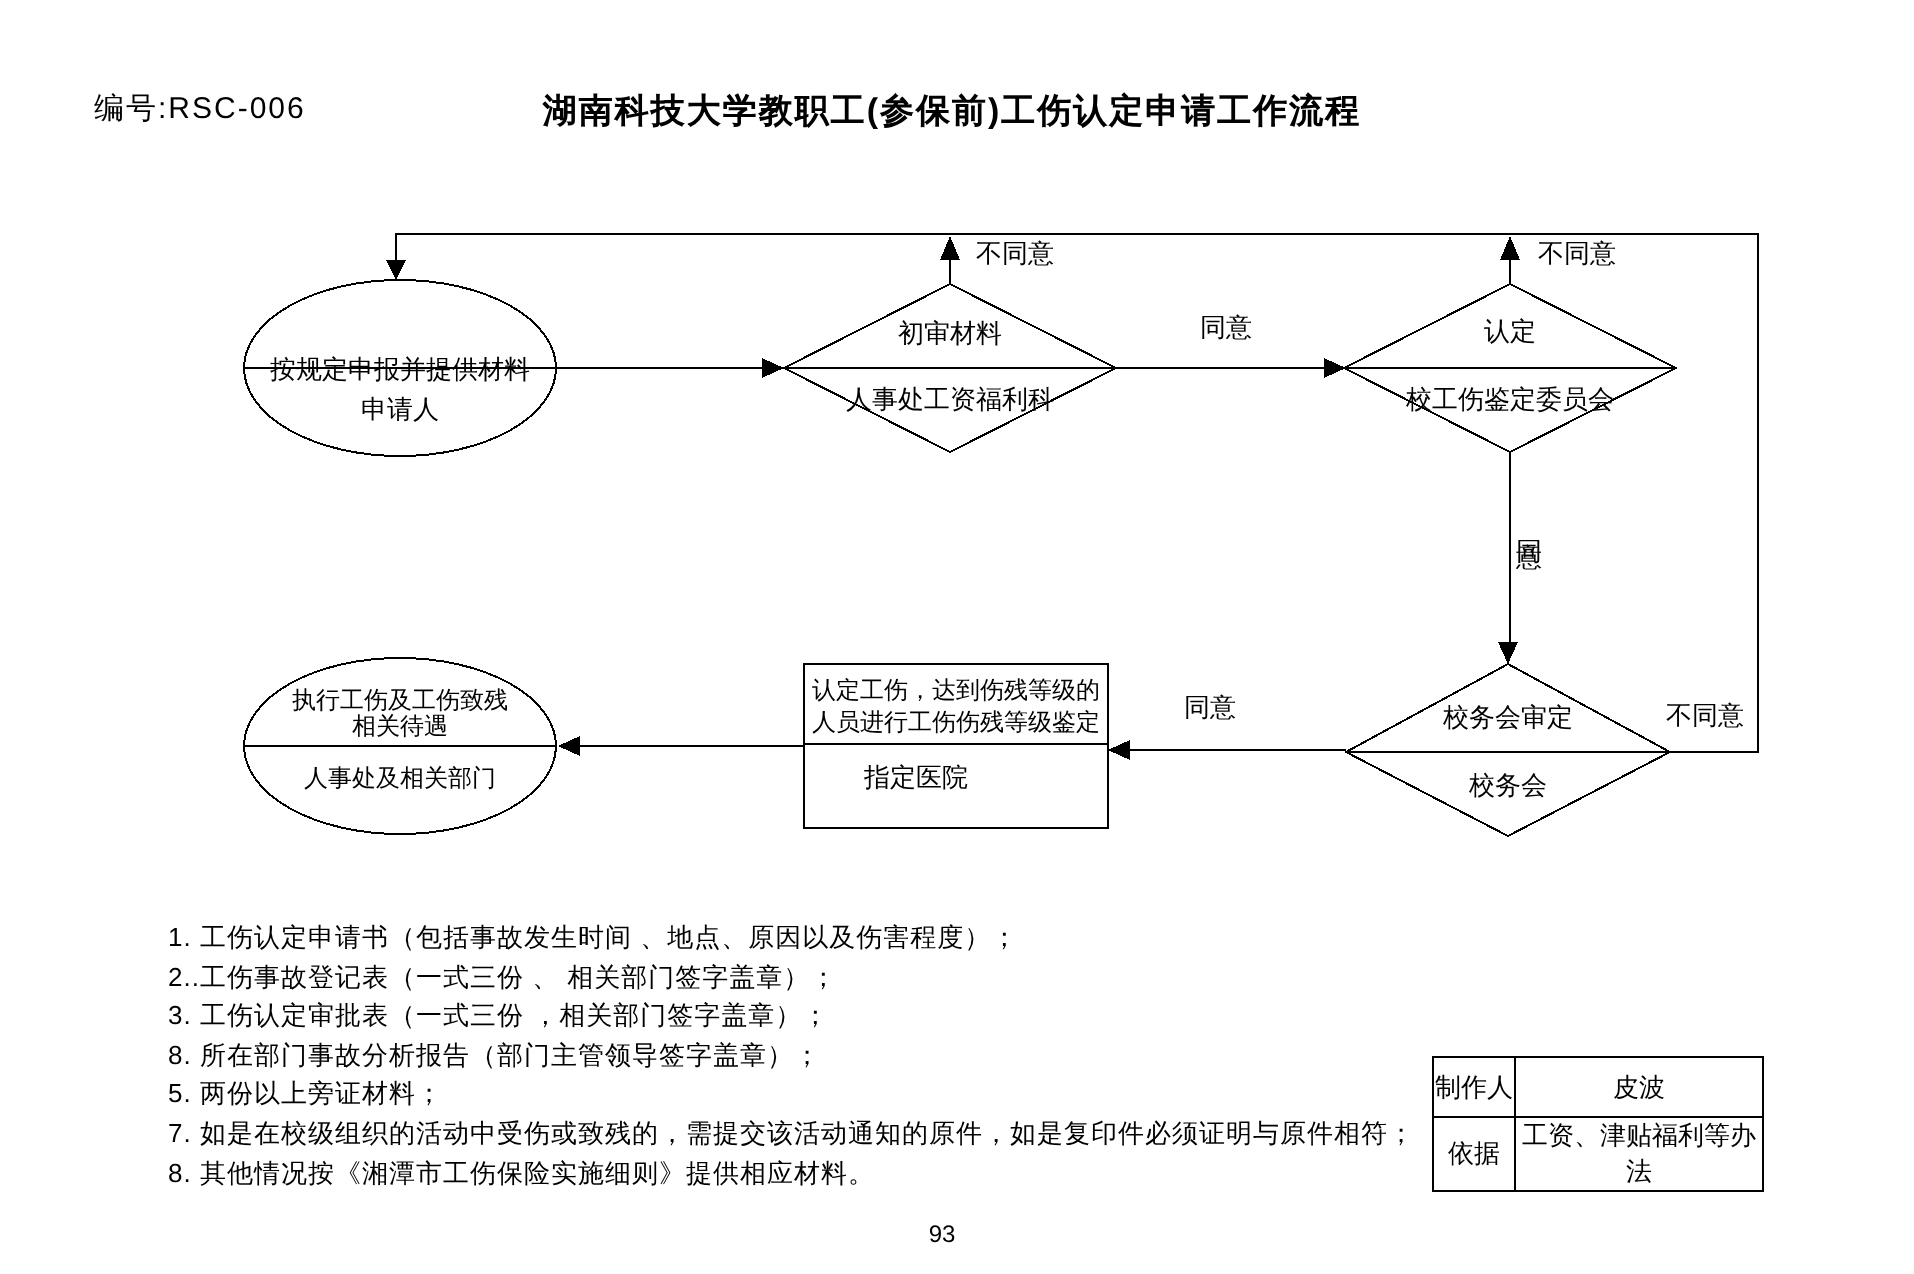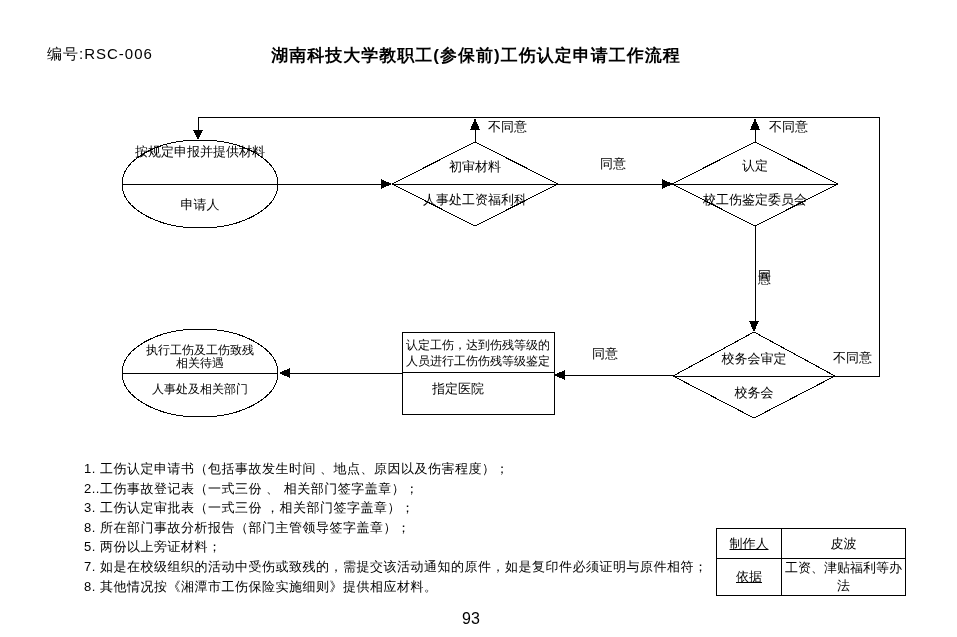--- a/index.html
+++ b/index.html
@@ -13,27 +13,27 @@
   .nowrap { white-space:nowrap; }
   .code  { font-size:15px; letter-spacing:1px; }
   .title { font-size:17px; font-weight:bold; letter-spacing:1px; }
   .node  { font-size:13px; line-height:13px; }
   .node-sm { font-size:12px; line-height:12px; }
   .edge  { font-size:13px; line-height:13px; }
   .vtext { writing-mode:vertical-rl; text-orientation:upright; font-size:13px; line-height:14px; letter-spacing:2px; }
   svg.layer { position:absolute; left:0; top:0; }
   .notes { font-size:13px; line-height:19.6px; letter-spacing:0.5px; }
   .notes div { white-space:nowrap; }
-  .pageno { font-size:16px; }
+  .pageno { font-size:12px; }
   table.info { border-collapse:collapse; }
   table.info td {
     border:1px solid #000; text-align:center; vertical-align:middle;
     font-size:13px; height:30px;
   }
-  td.lab { width:65px;text-decoration:underline; }
+  td.lab { width:41px; }
   td.val { width:124px; }
   td.val-tight { font-size:12px; letter-spacing:0; }
 </style>
 </head>
 <body>
 
 <div class="abs code" style="left:47px; top:45px;">编号:RSC-006</div>
 <div class="abs title ctr" style="left:476px; top:44px;">湖南科技大学教职工(参保前)工伤认定申请工作流程</div>
 
 <svg class="layer" width="957" height="637" viewBox="0 0 957 637" stroke="#000" stroke-width="1" fill="none" shape-rendering="crispEdges">
@@ -89,21 +89,21 @@
   <polygon points="754,332 835,376 754,418 673,376"></polygon>
   <line x1="673" y1="376" x2="835" y2="376"></line>
 
   <rect x="402" y="332" width="152" height="82"></rect>
   <line x1="402" y1="372" x2="554" y2="372"></line>
 
   <ellipse cx="200" cy="373" rx="78" ry="44"></ellipse>
   <line x1="122" y1="373" x2="278" y2="373"></line>
 </svg>
 
-<div class="abs node ctr" style="left:200px; top:145px;">按规定申报并提供材料</div>
+<div class="abs node ctr" style="left:200px; top:178px;">按规定申报并提供材料</div>
 <div class="abs node ctr" style="left:200px; top:198px;">申请人</div>
 
 <div class="abs node ctr" style="left:475px; top:160px;">初审材料</div>
 <div class="abs node ctr" style="left:475px; top:193px;">人事处工资福利科</div>
 
 <div class="abs node ctr" style="left:755px; top:159px;">认定</div>
 <div class="abs node ctr" style="left:755px; top:193px;">校工伤鉴定委员会</div>
 
 <div class="abs node ctr" style="left:754px; top:352px;">校务会审定</div>
 <div class="abs node ctr" style="left:754px; top:386px;">校务会</div>

